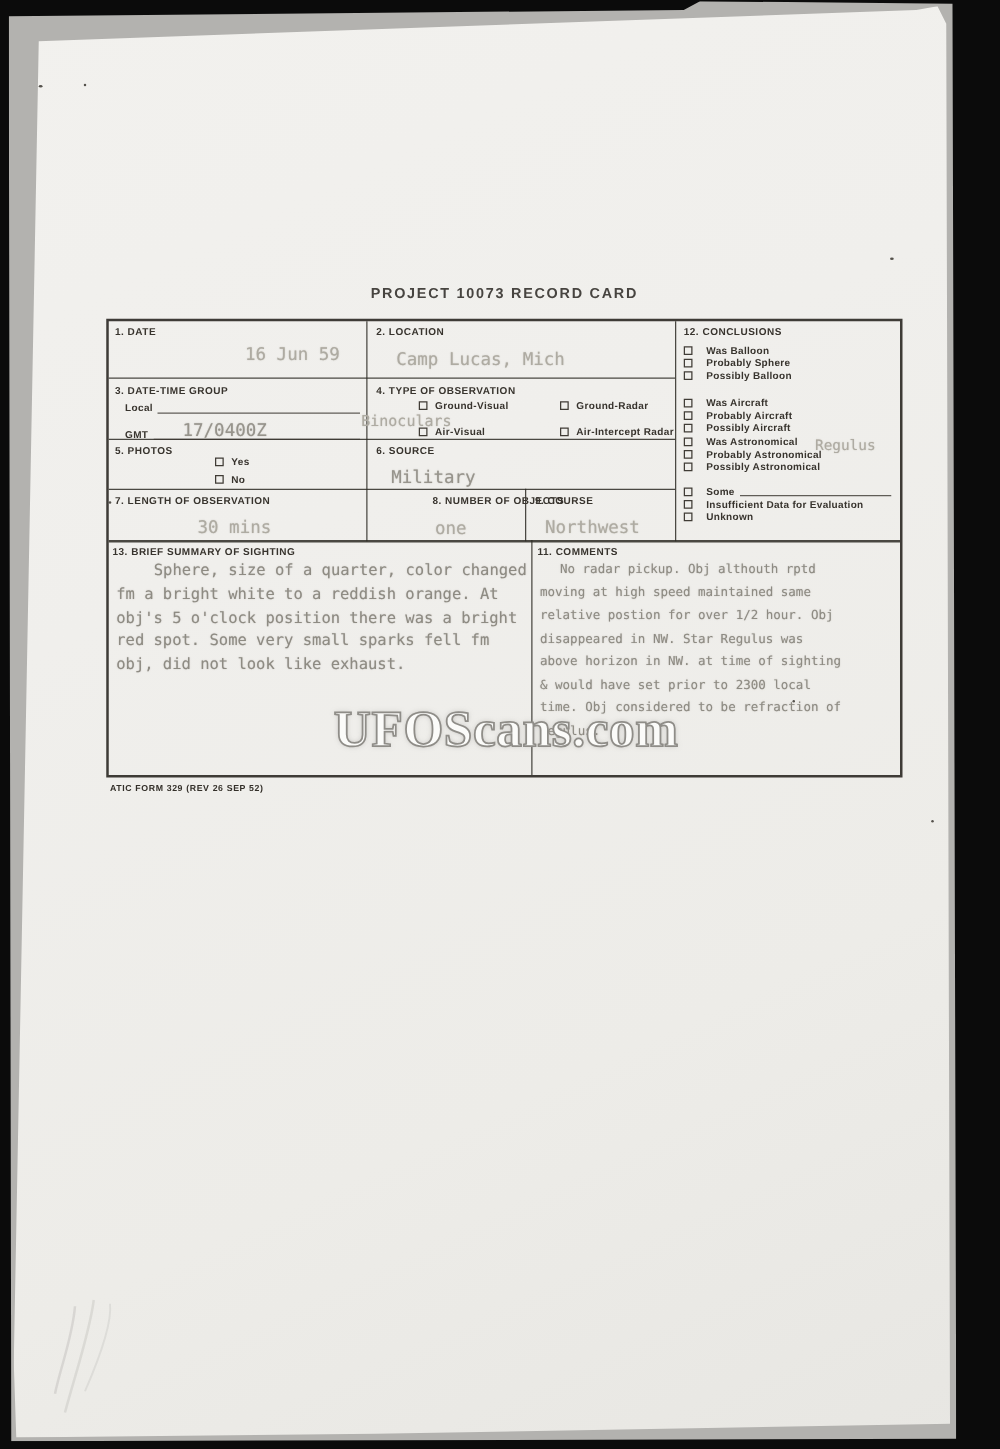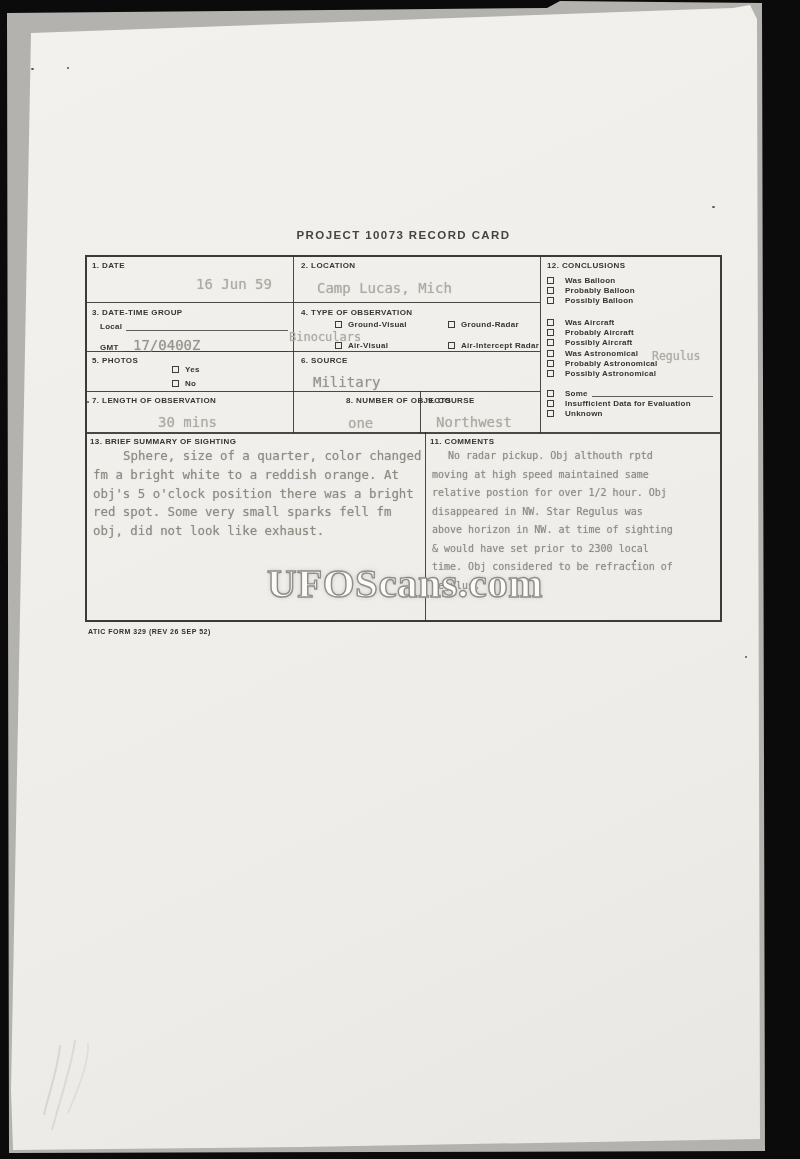--- a/index.html
+++ b/index.html
@@ -108,21 +108,21 @@
 
   <div class="flabel" style="left:92px;top:308px;">3. DATE-TIME GROUP</div>
   <div class="ugroup" style="left:100px;top:322px;width:188px;">
     <span class="ulabel">Local</span>
     <span class="fill-line"></span>
   </div>
   <div class="ugroup" style="left:100px;top:343px;width:188px;">
     <span class="ulabel">GMT</span>
     <span class="fill-line"></span>
   </div>
-  <div class="typed" style="left:133px;top:337px;">17/0400Z</div>
+  <div class="typed" style="left:146px;top:337px;">17/0400Z</div>
 
   <div class="flabel" style="left:301px;top:308px;">4. TYPE OF OBSERVATION</div>
   <div class="cbrow" style="left:315px;top:320px;">
     <span class="cb"></span>
     <span class="cblabel">Ground-Visual</span>
   </div>
   <div class="cbrow" style="left:428px;top:320px;">
     <span class="cb"></span>
     <span class="cblabel">Ground-Radar</span>
   </div>
@@ -177,21 +177,21 @@
 
   <div class="flabel" style="left:547px;top:261px;">12. CONCLUSIONS</div>
 
   <div class="cgroup" style="top:276px;">
     <div class="citem">
       <span class="cb"></span>
       <span class="cblabel">Was Balloon</span>
     </div>
     <div class="citem">
       <span class="cb"></span>
-      <span class="cblabel">Probably Balloon</span>
+      <span class="cblabel">Probably Sphere</span>
     </div>
     <div class="citem">
       <span class="cb"></span>
       <span class="cblabel">Possibly Balloon</span>
     </div>
   </div>
 
   <div class="cgroup" style="top:318px;">
     <div class="citem">
       <span class="cb"></span>

